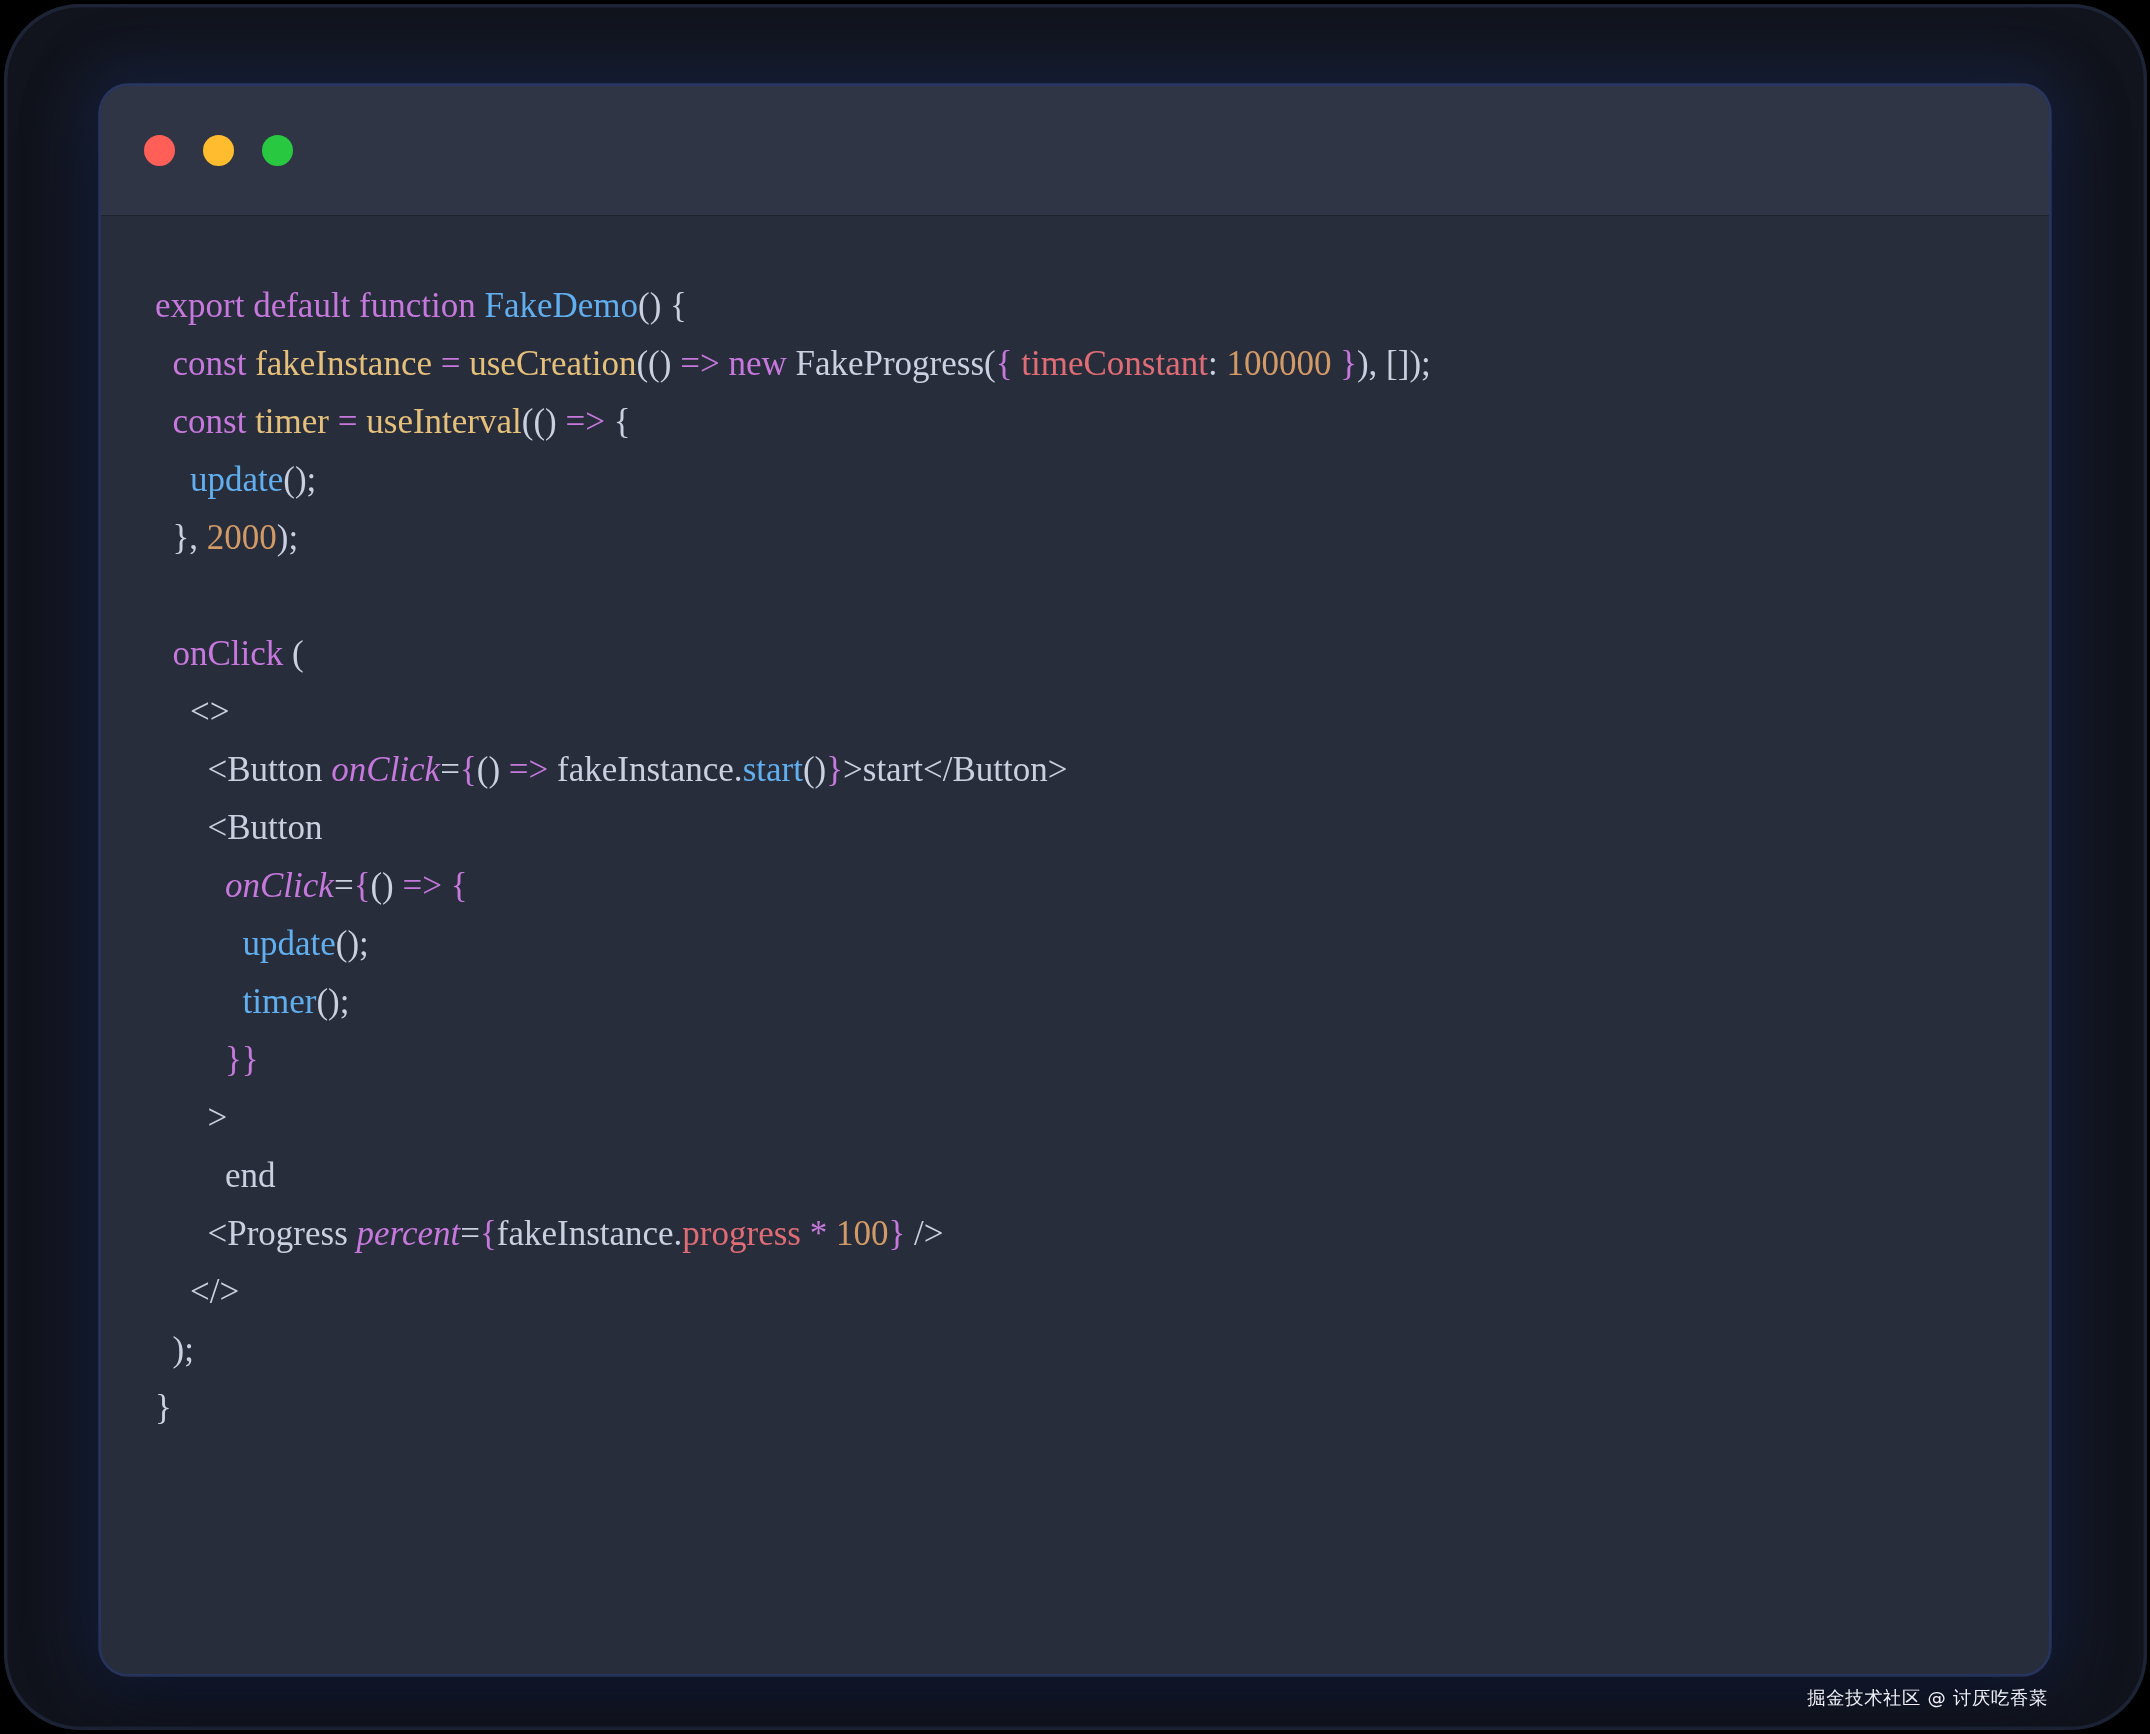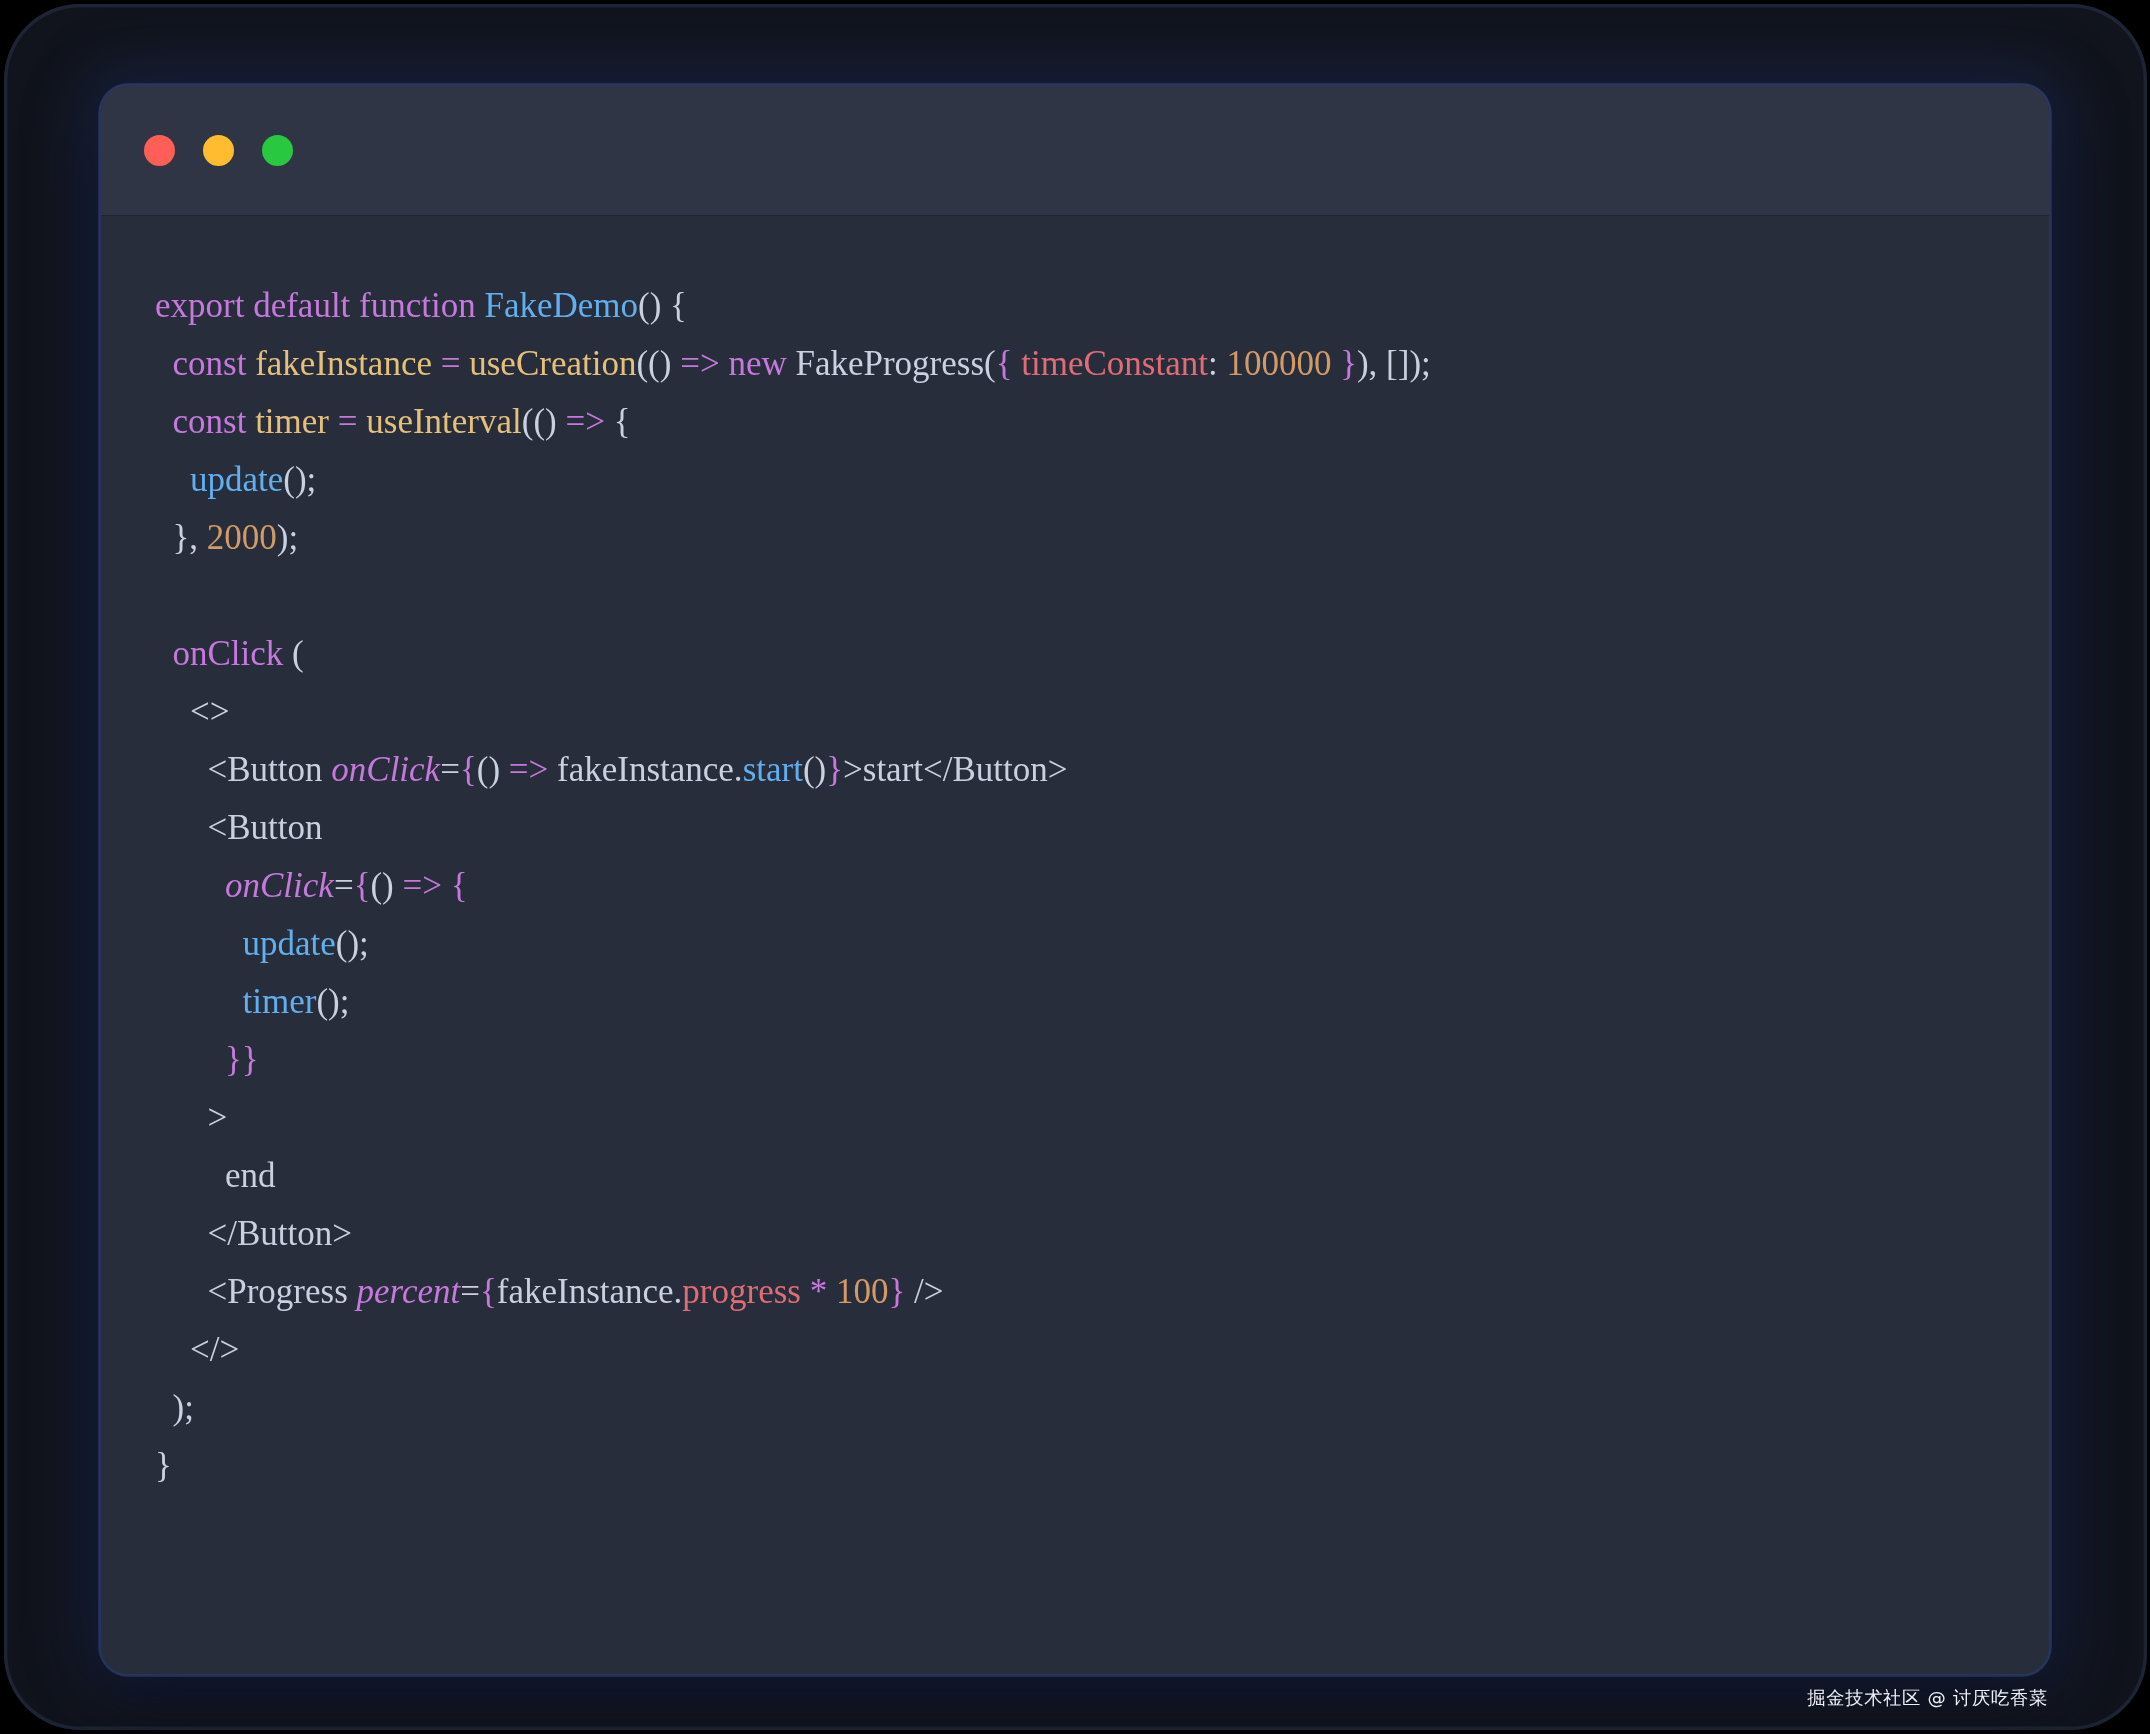--- a/index.html
+++ b/index.html
@@ -97,21 +97,20 @@
       <div class="code-line"><span style="color: rgb(201, 208, 224);">  </span><span style="color: rgb(198, 120, 221);">onClick</span><span style="color: rgb(201, 208, 224);"> (</span></div>
       <div class="code-line"><span style="color: rgb(201, 208, 224);">    &lt;&gt;</span></div>
       <div class="code-line"><span style="color: rgb(201, 208, 224);">      &lt;Button </span><span style="color: rgb(198, 120, 221); font-style: italic;">onClick</span><span style="color: rgb(201, 208, 224);">=</span><span style="color: rgb(198, 120, 221);">{</span><span style="color: rgb(201, 208, 224);">() </span><span style="color: rgb(198, 120, 221);">=&gt; </span><span style="color: rgb(201, 208, 224);">fakeInstance.</span><span style="color: rgb(97, 175, 239);">start</span><span style="color: rgb(201, 208, 224);">()</span><span style="color: rgb(198, 120, 221);">}</span><span style="color: rgb(201, 208, 224);">&gt;start&lt;/Button&gt;</span></div>
       <div class="code-line"><span style="color: rgb(201, 208, 224);">      &lt;Button</span></div>
       <div class="code-line"><span style="color: rgb(201, 208, 224);">        </span><span style="color: rgb(198, 120, 221); font-style: italic;">onClick</span><span style="color: rgb(201, 208, 224);">=</span><span style="color: rgb(198, 120, 221);">{</span><span style="color: rgb(201, 208, 224);">() </span><span style="color: rgb(198, 120, 221);">=&gt; {</span></div>
       <div class="code-line"><span style="color: rgb(201, 208, 224);">          </span><span style="color: rgb(97, 175, 239);">update</span><span style="color: rgb(201, 208, 224);">();</span></div>
       <div class="code-line"><span style="color: rgb(201, 208, 224);">          </span><span style="color: rgb(97, 175, 239);">timer</span><span style="color: rgb(201, 208, 224);">();</span></div>
       <div class="code-line"><span style="color: rgb(201, 208, 224);">        </span><span style="color: rgb(198, 120, 221);">}}</span></div>
       <div class="code-line"><span style="color: rgb(201, 208, 224);">      &gt;</span></div>
       <div class="code-line"><span style="color: rgb(201, 208, 224);">        end</span></div>
-      <div class="code-line"><span style="color: rgb(201, 208, 224);">      &lt;/Button&gt;</span></div>
       <div class="code-line"><span style="color: rgb(201, 208, 224);">      &lt;Progress </span><span style="color: rgb(198, 120, 221); font-style: italic;">percent</span><span style="color: rgb(201, 208, 224);">=</span><span style="color: rgb(198, 120, 221);">{</span><span style="color: rgb(201, 208, 224);">fakeInstance.</span><span style="color: rgb(224, 108, 117);">progress</span><span style="color: rgb(198, 120, 221);"> * </span><span style="color: rgb(209, 154, 102);">100</span><span style="color: rgb(198, 120, 221);">}</span><span style="color: rgb(201, 208, 224);"> /&gt;</span></div>
       <div class="code-line"><span style="color: rgb(201, 208, 224);">    &lt;/&gt;</span></div>
       <div class="code-line"><span style="color: rgb(201, 208, 224);">  );</span></div>
       <div class="code-line"><span style="color: rgb(201, 208, 224);">}</span></div>
     </div>
 </div>
 
 <div class="watermark">掘金技术社区 @ 讨厌吃香菜</div>
 
 

